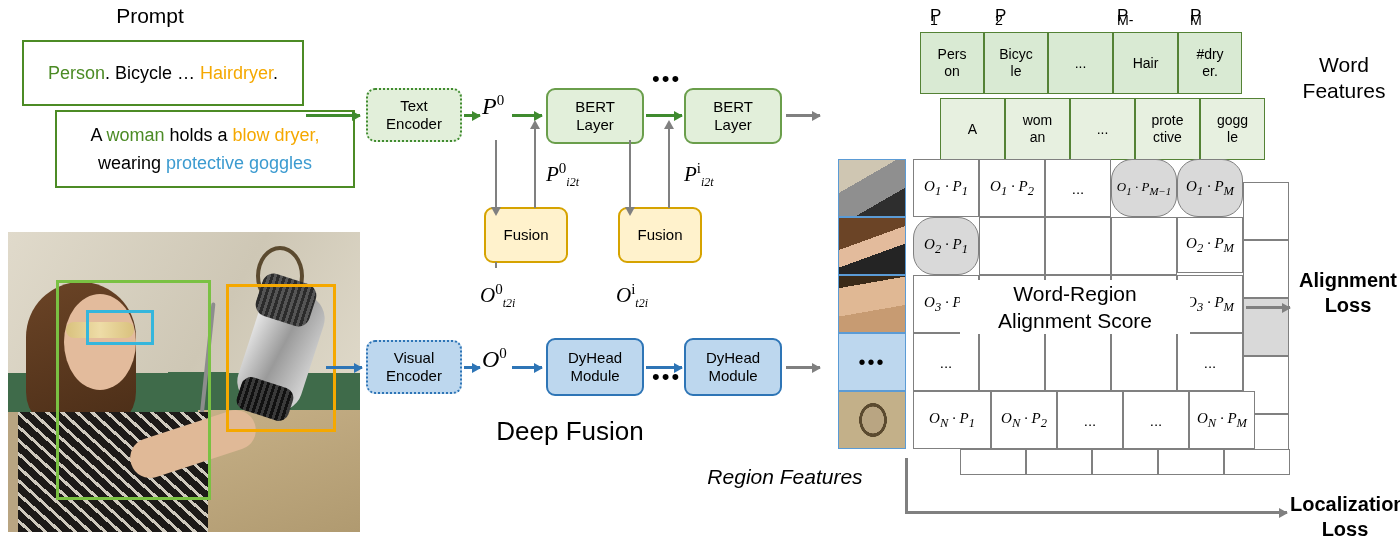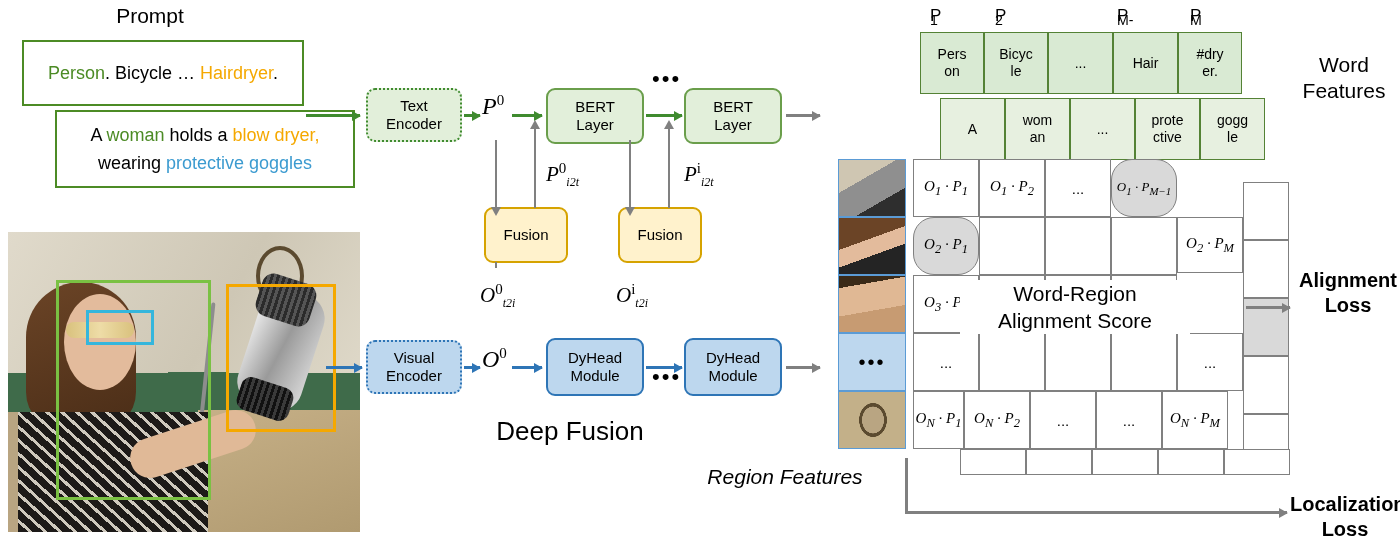--- a/index.html
+++ b/index.html
@@ -343,20 +343,23 @@
     <div class="mcell ctr" style="width:66px;height:58px;">
       <span class="m"><span>O</span><sub>1</sub> · <span>P</span><sub>1</sub></span>
     </div>
     <div class="mcell ctr" style="width:66px;height:58px;">
       <span class="m"><span>O</span><sub>1</sub> · <span>P</span><sub>2</sub></span>
     </div>
     <div class="mcell ctr" style="width:66px;height:58px;">...</div>
     <div class="mcell ctr shade" style="width:66px;height:58px;">
       <span class="m" style="font-size:13px;"><span>O</span><sub>1</sub> · <span>P</span><sub>M−1</sub></span>
     </div>
+    <div class="mcell ctr shade" style="width:66px;height:58px;">
+      <span class="m"><span>O</span><sub>1</sub> · <span>P</span><sub>M</sub></span>
+    </div>
   </div>
 
   <div class="mrow">
     <div class="mcell ctr shade" style="width:66px;height:58px;">
       <span class="m"><span>O</span><sub>2</sub> · <span>P</span><sub>1</sub></span>
     </div>
     <div class="mcell" style="width:66px;height:58px;"></div>
     <div class="mcell" style="width:66px;height:58px;"></div>
     <div class="mcell" style="width:66px;height:58px;"></div>
     <div class="mcell ctr" style="width:66px;height:56px;">
@@ -364,32 +367,35 @@
     </div>
   </div>
 
   <div class="mrow">
     <div class="mcell ctr" style="width:66px;height:58px;">
       <span class="m"><span>O</span><sub>3</sub> · <span>P</span><sub>1</sub></span>
     </div>
     <div class="mcell" style="width:66px;height:58px;"></div>
     <div class="mcell" style="width:66px;height:58px;"></div>
     <div class="mcell" style="width:66px;height:58px;"></div>
+    <div class="mcell ctr" style="width:66px;height:58px;">
+      <span class="m"><span>O</span><sub>3</sub> · <span>P</span><sub>M</sub></span>
+    </div>
   </div>
 
   <div class="mrow">
     <div class="mcell ctr" style="width:66px;height:58px;">...</div>
     <div class="mcell" style="width:66px;height:58px;"></div>
     <div class="mcell" style="width:66px;height:58px;"></div>
     <div class="mcell" style="width:66px;height:58px;"></div>
     <div class="mcell ctr" style="width:66px;height:58px;">...</div>
   </div>
 
   <div class="mrow">
-    <div class="mcell ctr" style="width:51px;height:58px;">
+    <div class="mcell ctr" style="width:78px;height:58px;">
       <span class="m"><span>O</span><sub>N</sub> · <span>P</span><sub>1</sub></span>
     </div>
     <div class="mcell ctr" style="width:66px;height:58px;">
       <span class="m"><span>O</span><sub>N</sub> · <span>P</span><sub>2</sub></span>
     </div>
     <div class="mcell ctr" style="width:66px;height:58px;">...</div>
     <div class="mcell ctr" style="width:66px;height:58px;">...</div>
     <div class="mcell ctr" style="width:66px;height:58px;">
       <span class="m"><span>O</span><sub>N</sub> · <span>P</span><sub>M</sub></span>
     </div>

